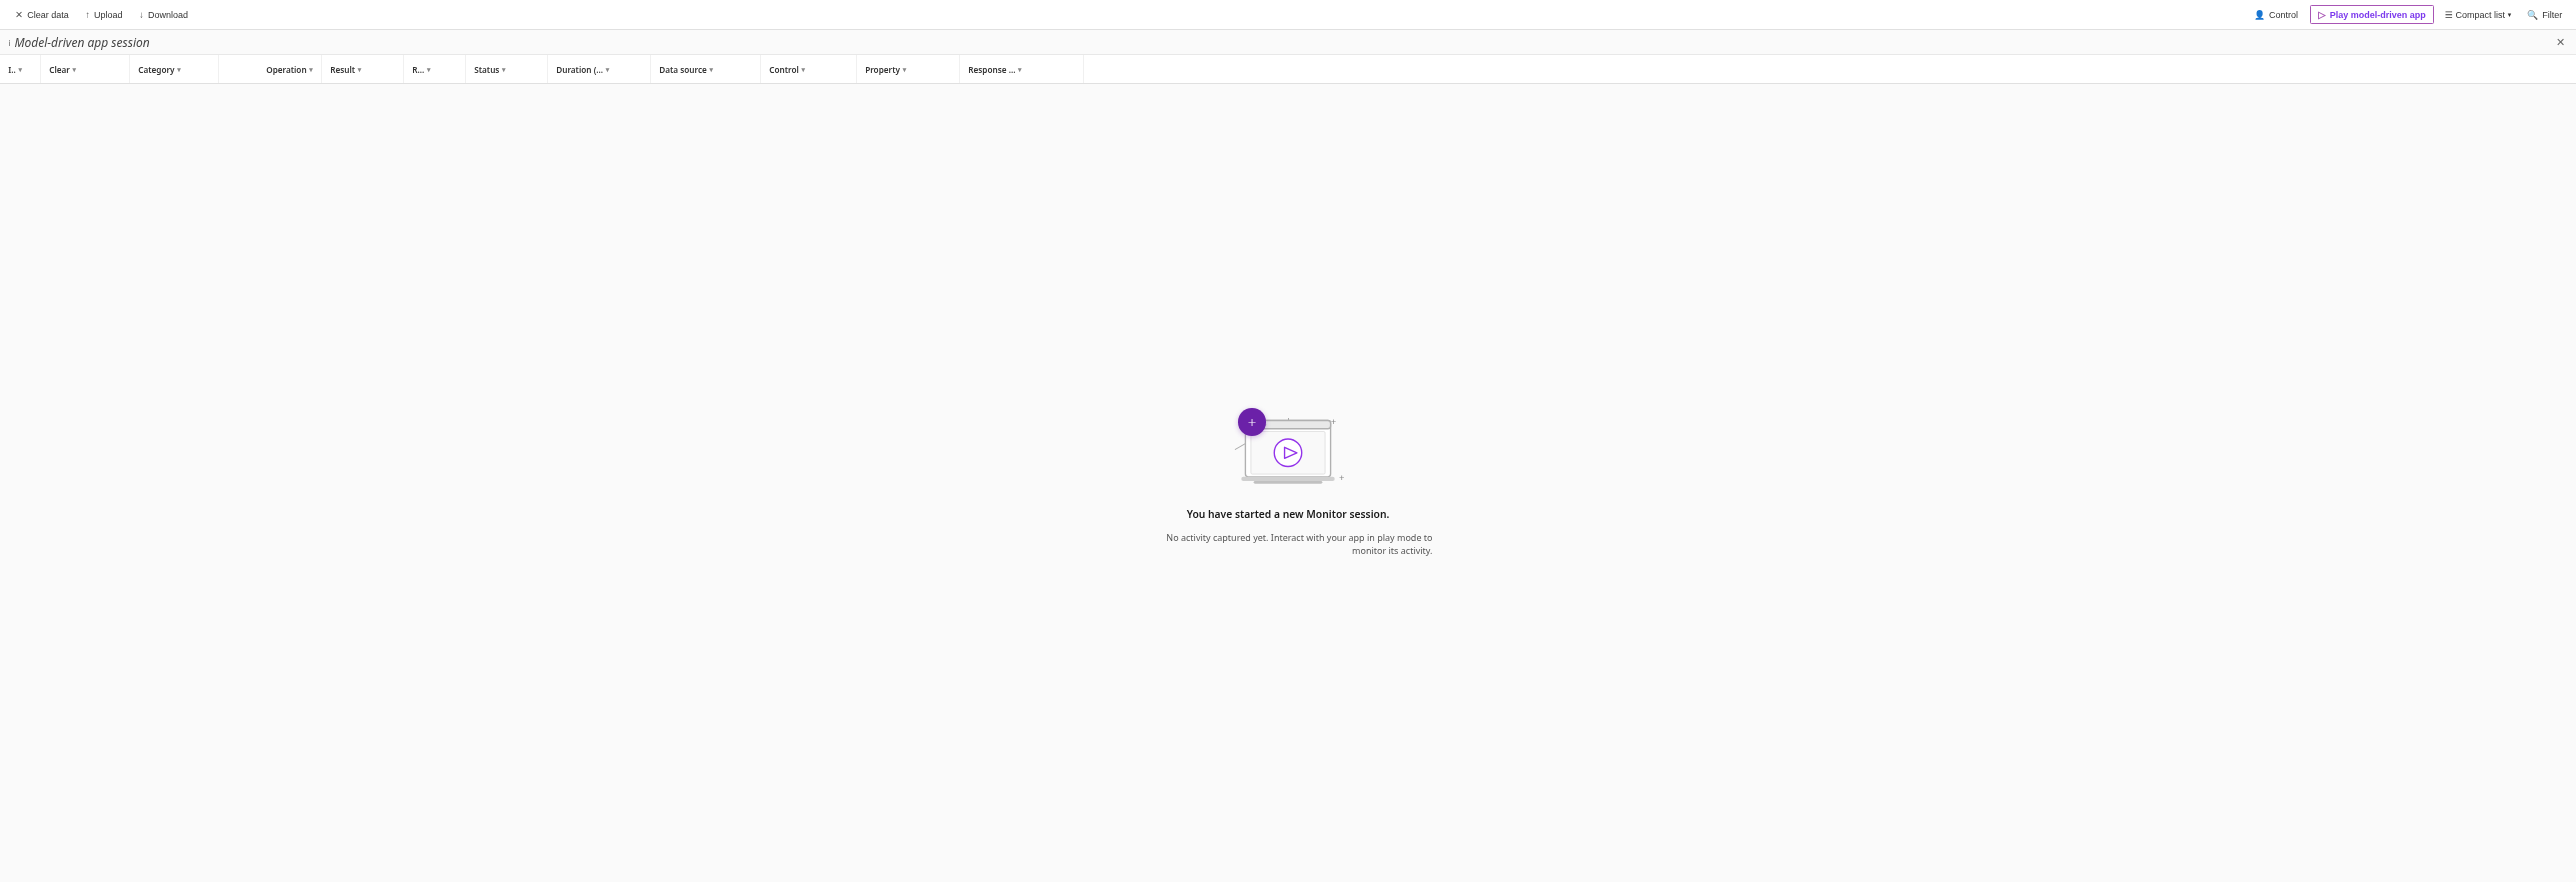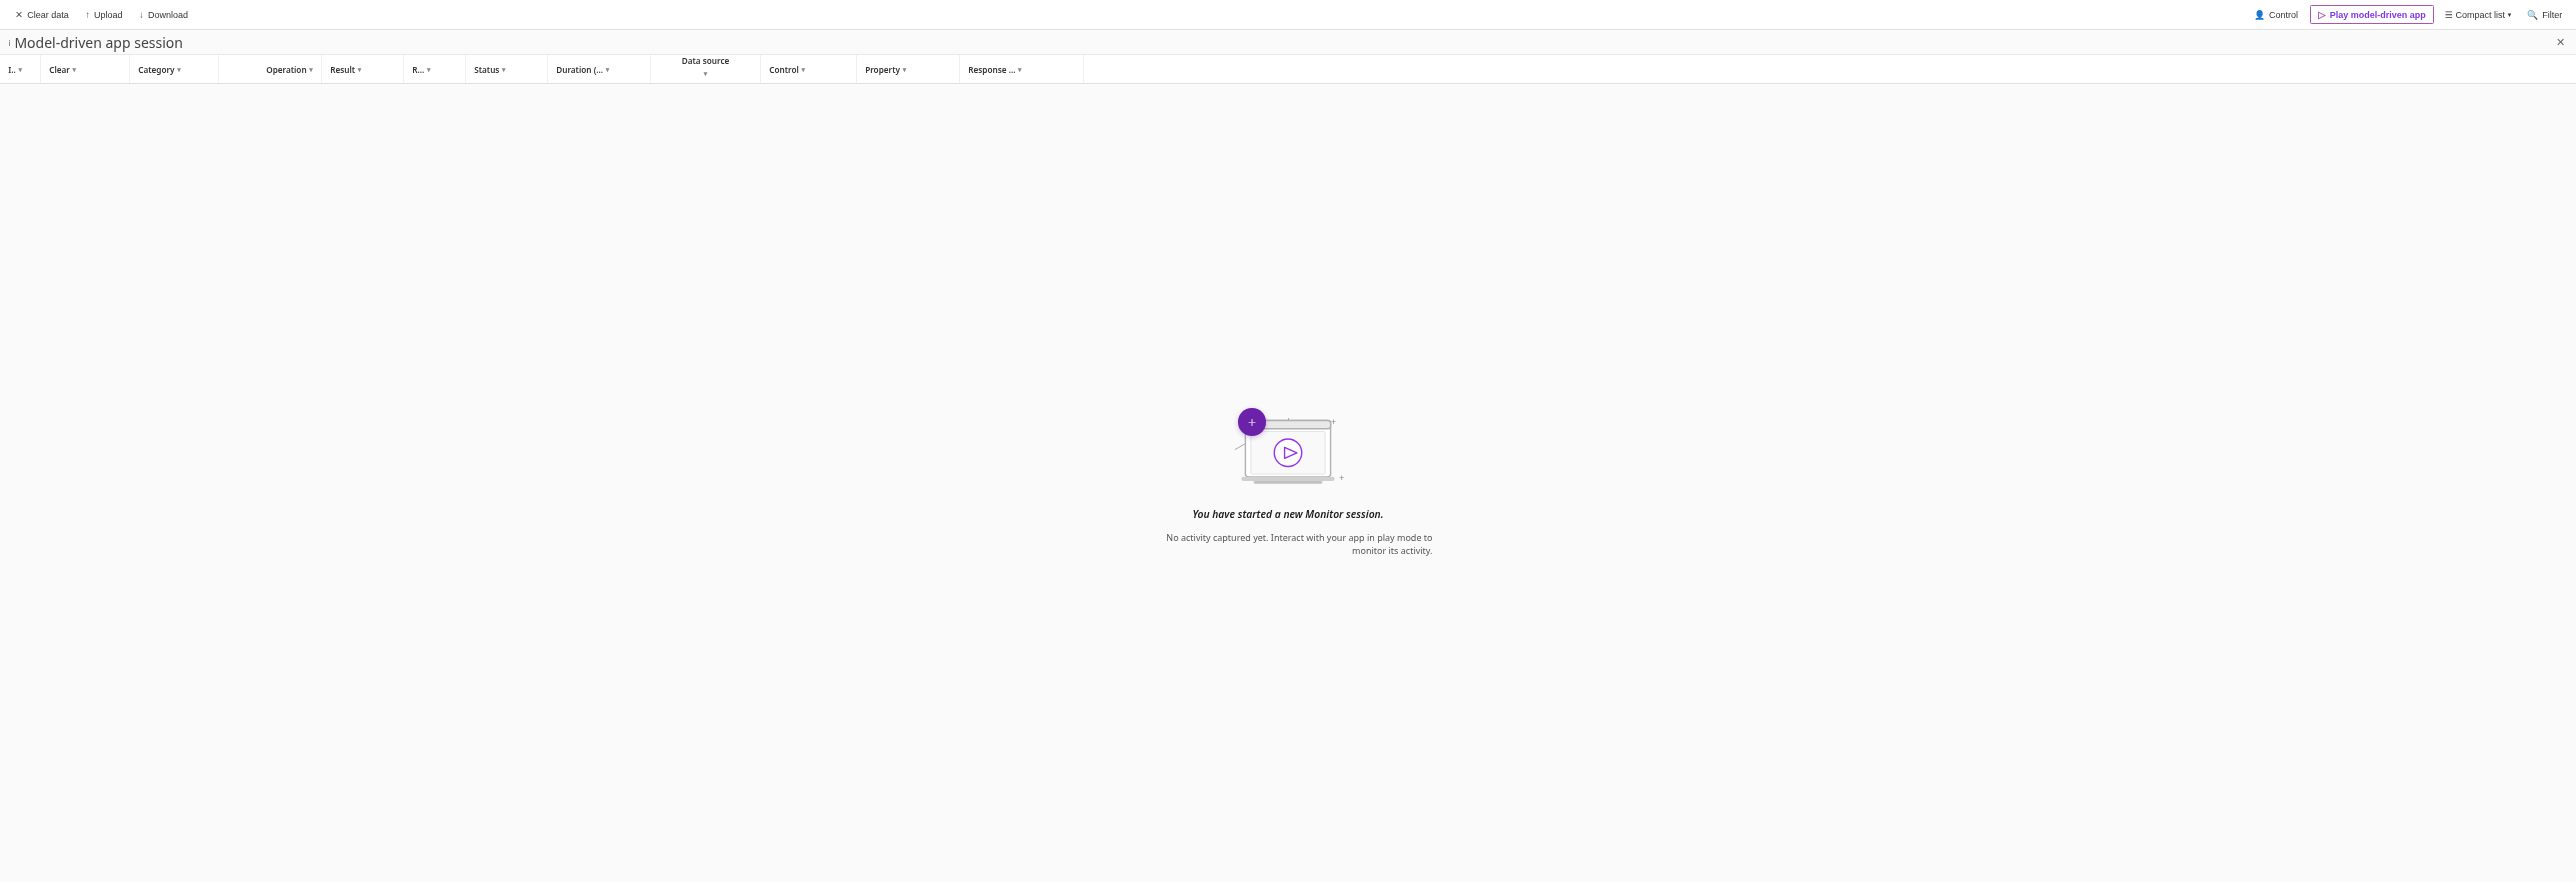--- a/index.html
+++ b/index.html
@@ -99,22 +99,23 @@
       padding: 0 8.2px;
       background: #fafafa;
       border-bottom: 0.7px solid #e8e8e8;
       gap: 4.1px;
     }
     .session-bar .session-icon {
       color: #666;
       font-size: 8.2px;
     }
     .session-bar .session-label {
-      font-size: 14px;
+      font-size: 12px;
       color: #444;
+      font-style: italic;
     }
     .close-session {
       margin-left: auto;
       background: none;
       border: none;
       cursor: pointer;
       color: #666;
       font-size: 11px;
       line-height: 1;
       padding: 2.7px;
@@ -150,21 +151,21 @@
       color: #888;
     }
     .col-id { width: 41px; }
     .col-time { width: 89px; }
     .col-category { width: 89px; }
     .col-operation { width: 103px; justify-content: flex-end; }
     .col-result { width: 82px; }
     .col-r { width: 62px; }
     .col-status { width: 82px; }
     .col-duration { width: 103px; }
-    .col-datasource { width: 110px; flex-direction: column; }
+    .col-datasource { width: 110px; }
     .col-control { width: 96px; text-align: right; }
     .col-property { width: 103px; }
     .col-response { width: 124px; }
 
     
     .main-content {
       display: flex;
       flex-direction: column;
       align-items: center;
       justify-content: center;
@@ -254,21 +255,20 @@
       height: 0.7px;
       background: #aaa;
       transform: rotate(20deg);
     }
 
     .empty-title {
       font-size: 10.3px;
       font-weight: 600;
       color: #1a1a1a;
       text-align: left;
-      font-style: italic;
     }
     .empty-desc {
       font-size: 9px;
       color: #555;
       text-align: right;
       max-width: 289px;
       line-height: 1.5;
     }
   </style>
 </head>

